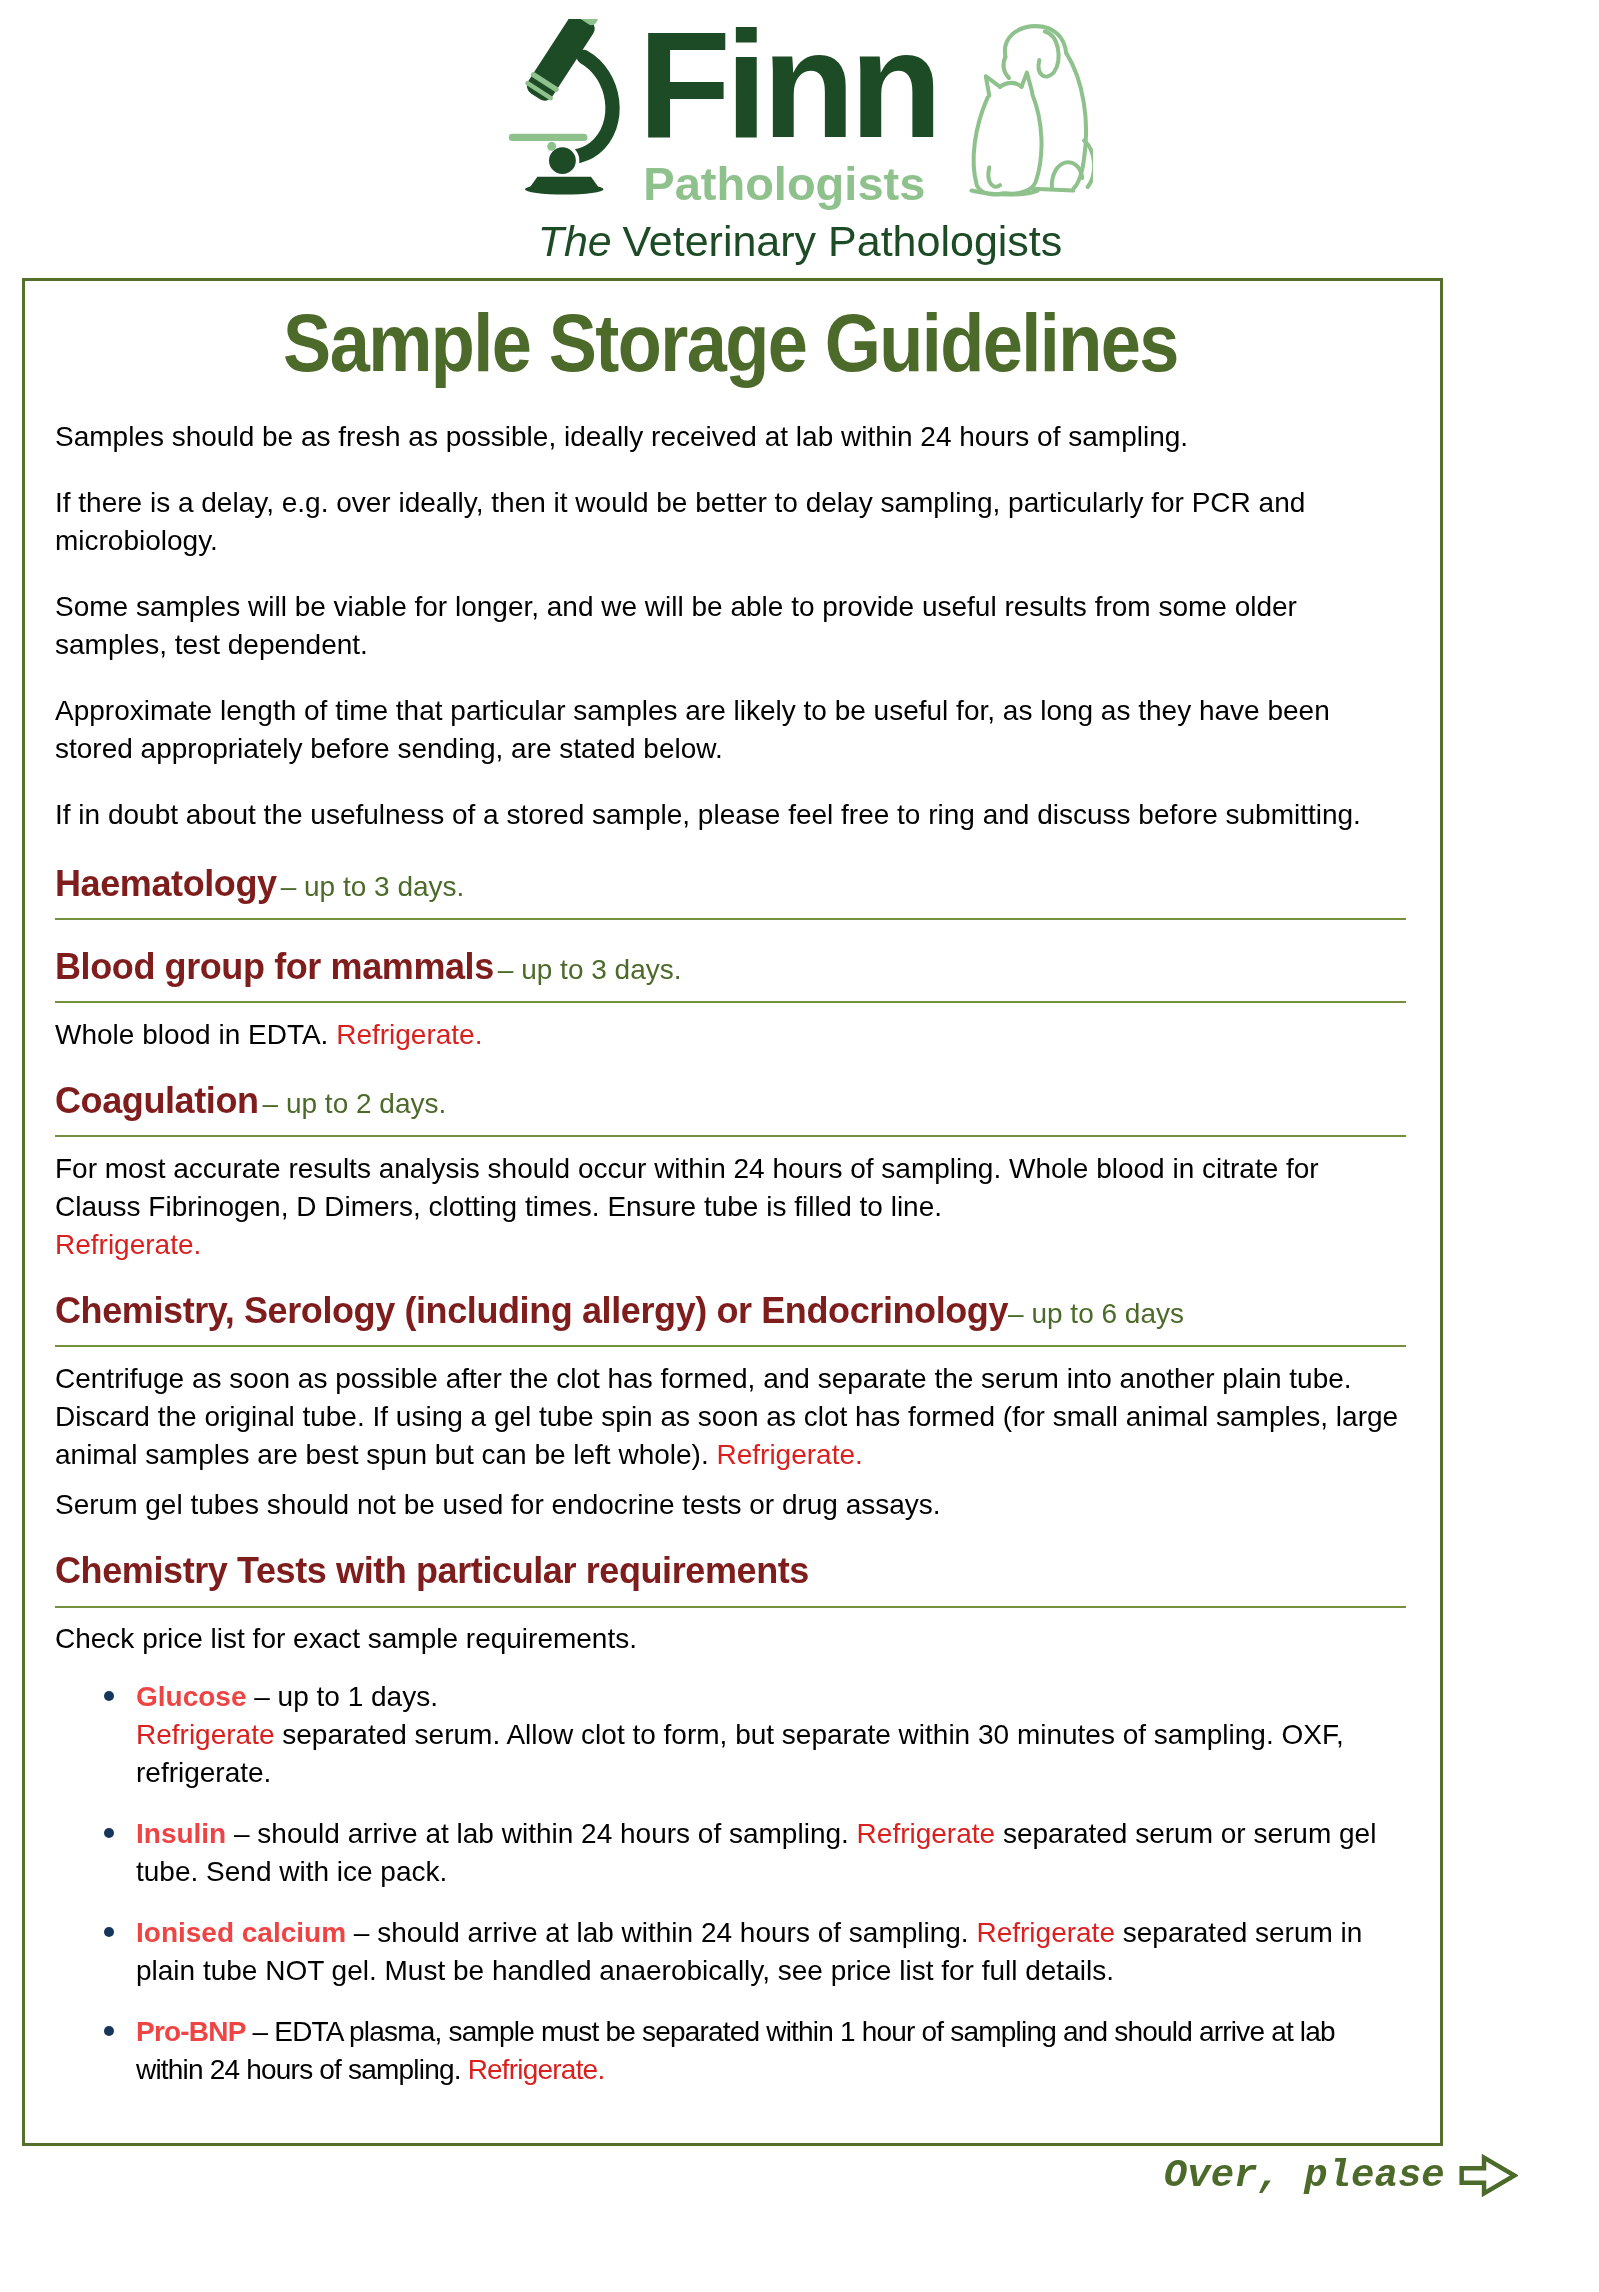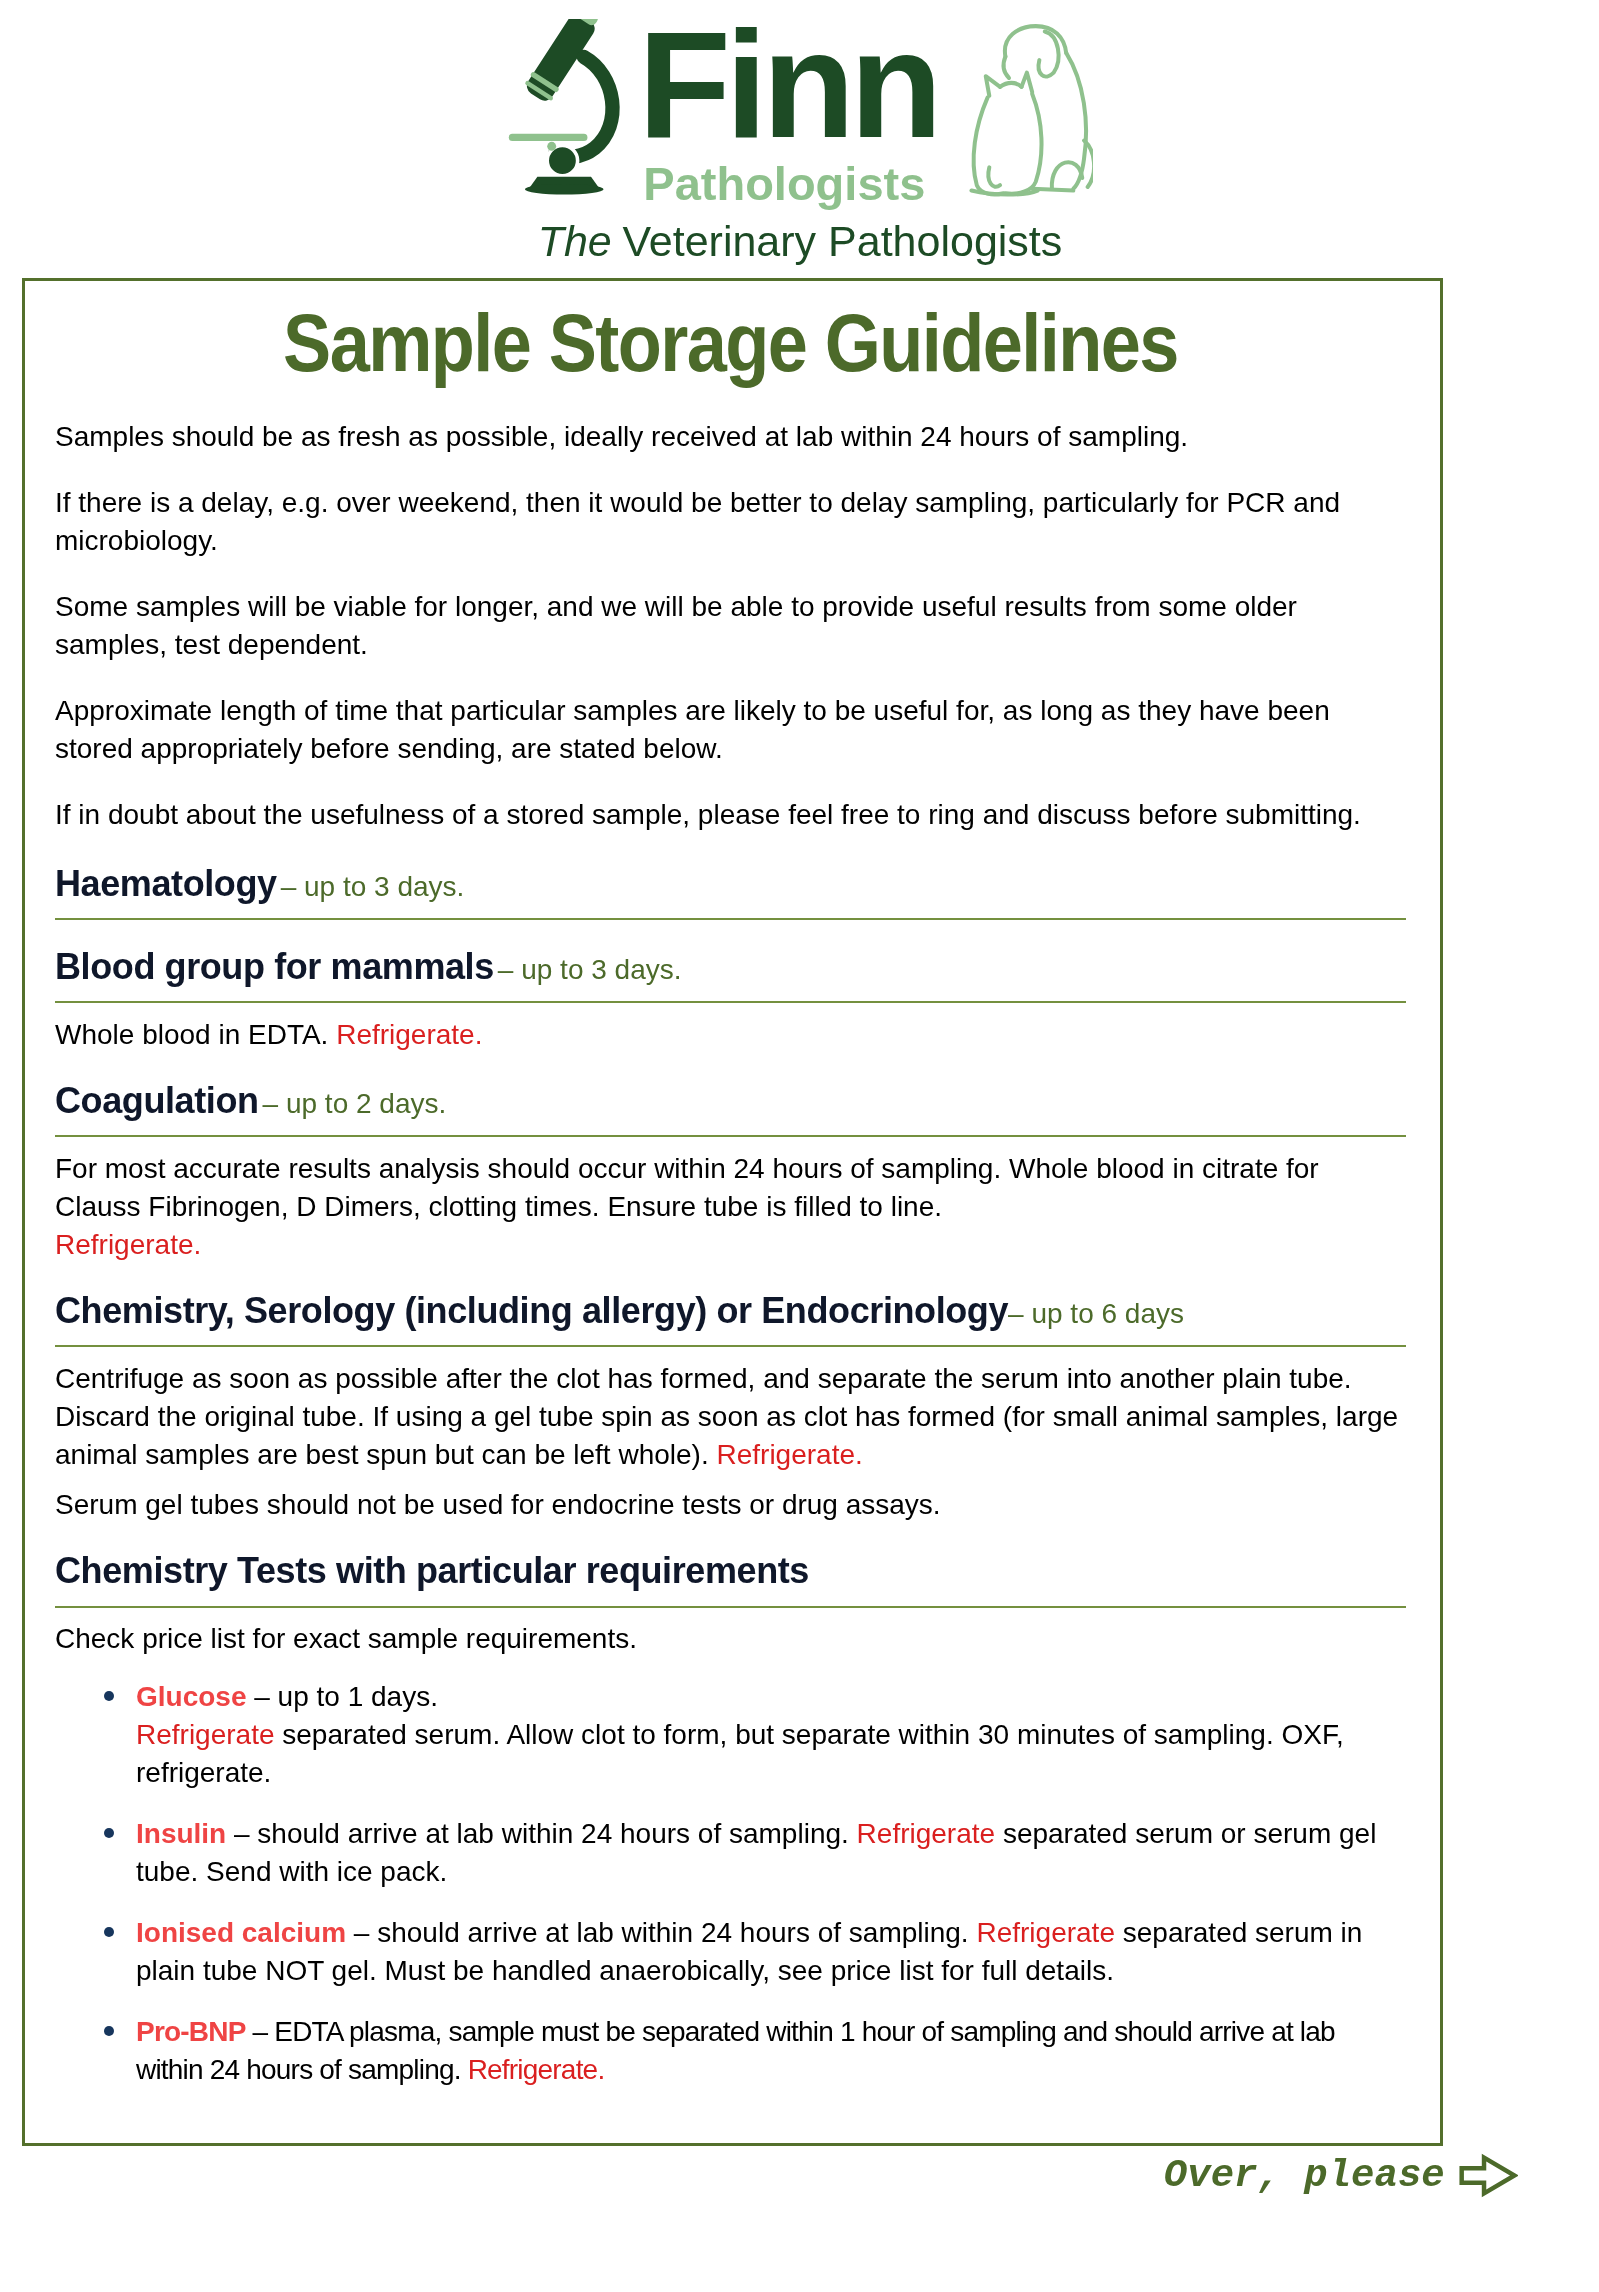--- a/index.html
+++ b/index.html
@@ -27,21 +27,21 @@
     text-align:center;font-weight:bold;color:#4c6a2a;
     font-size:82px;line-height:1.08;margin-top:18px;
     transform:scaleX(0.88);transform-origin:50% 50%;
     letter-spacing:-1.8px;
   }
   .para{font-size:28px;line-height:38px;margin-top:19.7px;color:#000;}
   .first-para{margin-top:30px;}
   
   .section{margin-top:25px;}
   .sec-head{line-height:43px;}
-  .sec-title{font-size:36px;font-weight:bold;color:#0f172a;letter-spacing:-0.4px;}
+  .sec-title{font-size:36px;font-weight:bold;color:#7f1d1d;letter-spacing:-0.4px;}
   .sec-suffix{font-size:28px;color:#4c6a2a;}
   .sec-rule{border:none;border-top:2.7px solid #74903f;margin:5.4px 0 0 0;}
   .sec-body{font-size:28px;line-height:38px;margin-top:12.5px;color:#000;}
   .red{color:#da1f1f;}
   .green-strong{color:#ef4444;font-weight:bold;}
   
   ul.req-list{list-style:none;margin:18px 0 0 47px;padding:0;}
   ul.req-list li{
     position:relative;padding-left:34px;font-size:28px;line-height:38px;
     margin-top:23px;
@@ -111,21 +111,21 @@
 
 <div class="tagline">
   <span class="the">The</span><span>Veterinary Pathologists</span>
 </div>
 
 <div class="doc-box">
 
   <div class="doc-title">Sample Storage Guidelines</div>
 
   <p class="para first-para">Samples should be as fresh as possible, ideally received at lab within 24 hours of sampling.</p>
-  <p class="para">If there is a delay, e.g. over weekend, then it would be better to delay sampling, particularly for PCR and microbiology.</p>
+  <p class="para">If there is a delay, e.g. over ideally, then it would be better to delay sampling, particularly for PCR and microbiology.</p>
   <p class="para">Some samples will be viable for longer, and we will be able to provide useful results from some older samples, test dependent.</p>
   <p class="para">Approximate length of time that particular samples are likely to be useful for, as long as they have been stored appropriately before sending, are stated below.</p>
   <p class="para">If in doubt about the usefulness of a stored sample, please feel free to ring and discuss before submitting.</p>
 
   <div class="section">
     <div class="sec-head">
       <span class="sec-title">Haematology</span>
       <span class="sec-suffix">– up to 3 days.</span>
     </div>
     <hr class="sec-rule">

